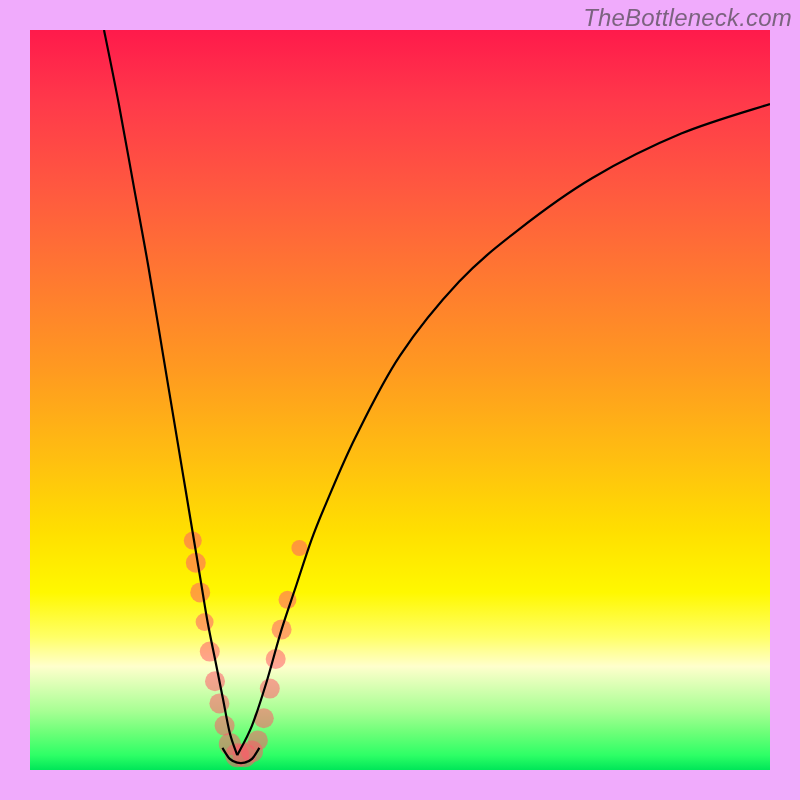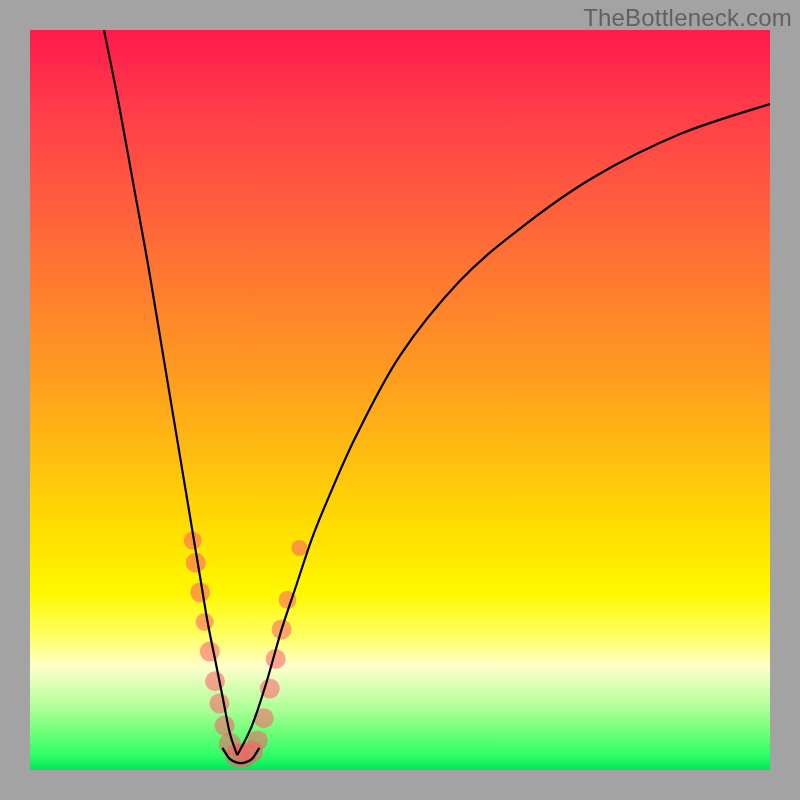--- a/index.html
+++ b/index.html
@@ -8,21 +8,22 @@
     width: 800px;
     height: 800px;
     overflow: hidden;
     background: #000;
     font-family: Arial, Helvetica, sans-serif;
   }
   .frame {
     position: relative;
     width: 800px;
     height: 800px;
-    background: #a3a3a3;
+    background: #f0abfc;
+    font-style: italic;
   }
   .plot-area {
     position: absolute;
     left: 30px;
     top: 30px;
     width: 740px;
     height: 740px;
     background: linear-gradient(to bottom,
       #ff1a4b 0%,
       #ff3a4a 10%,

